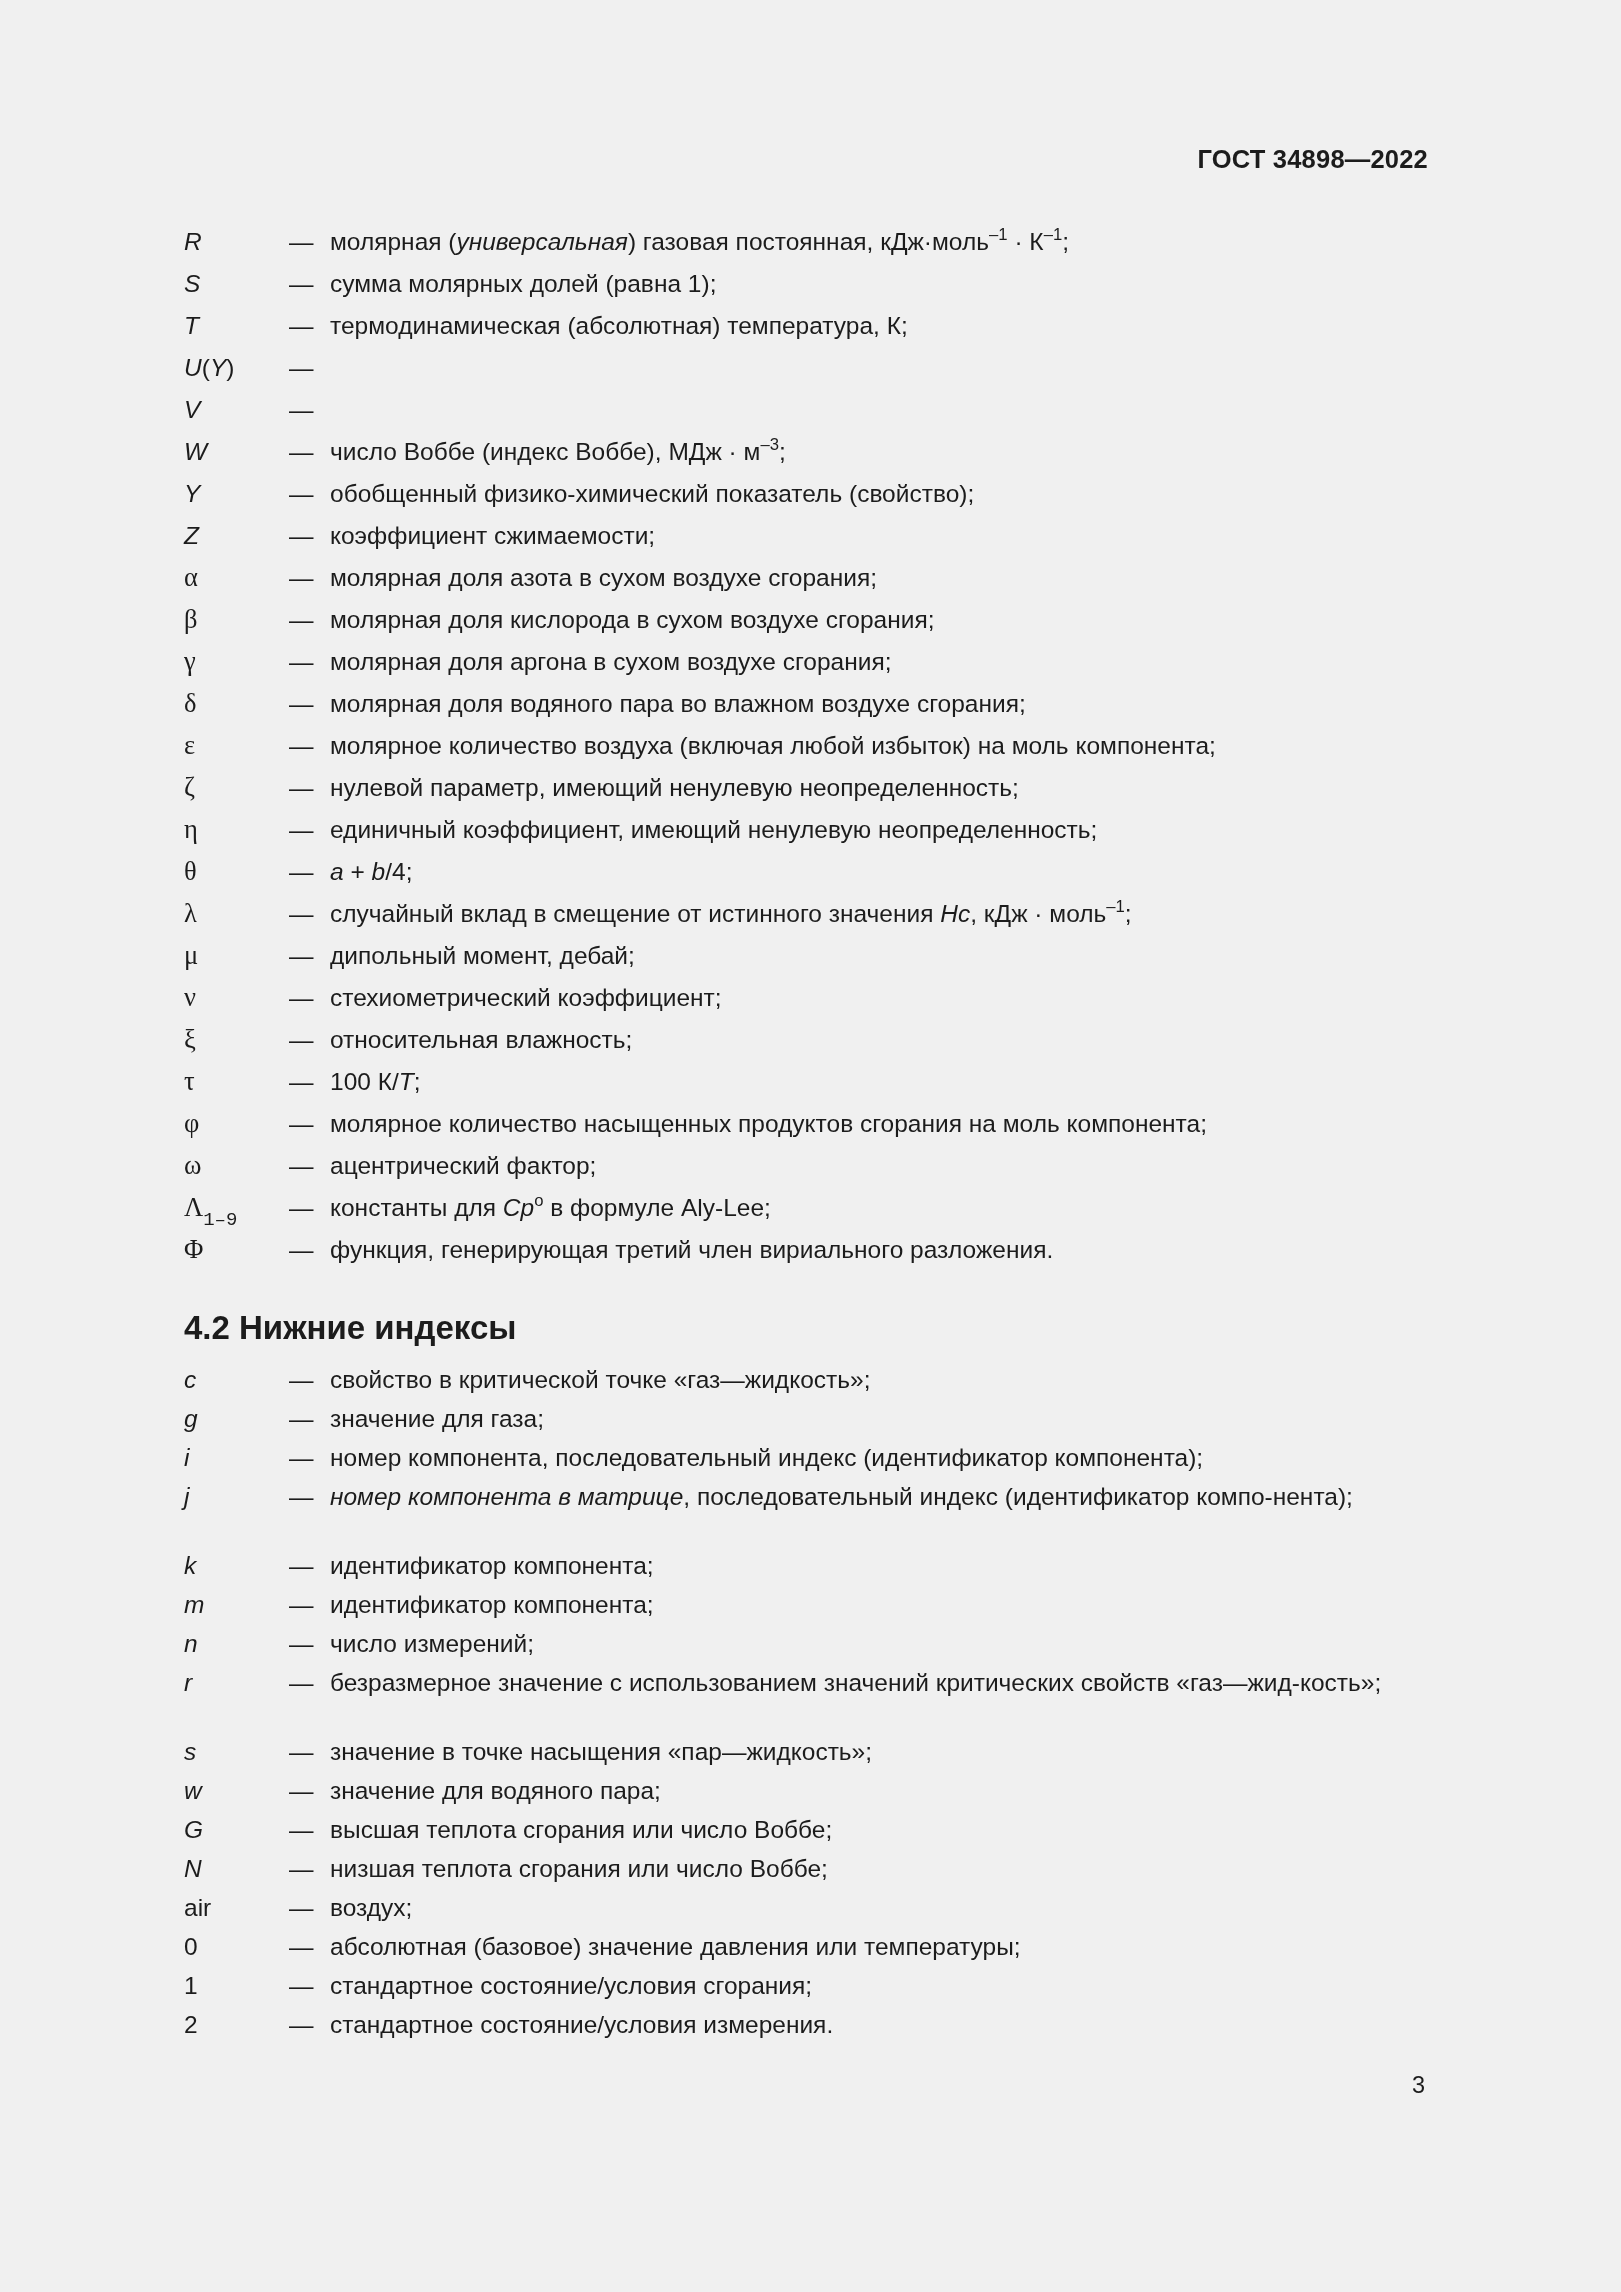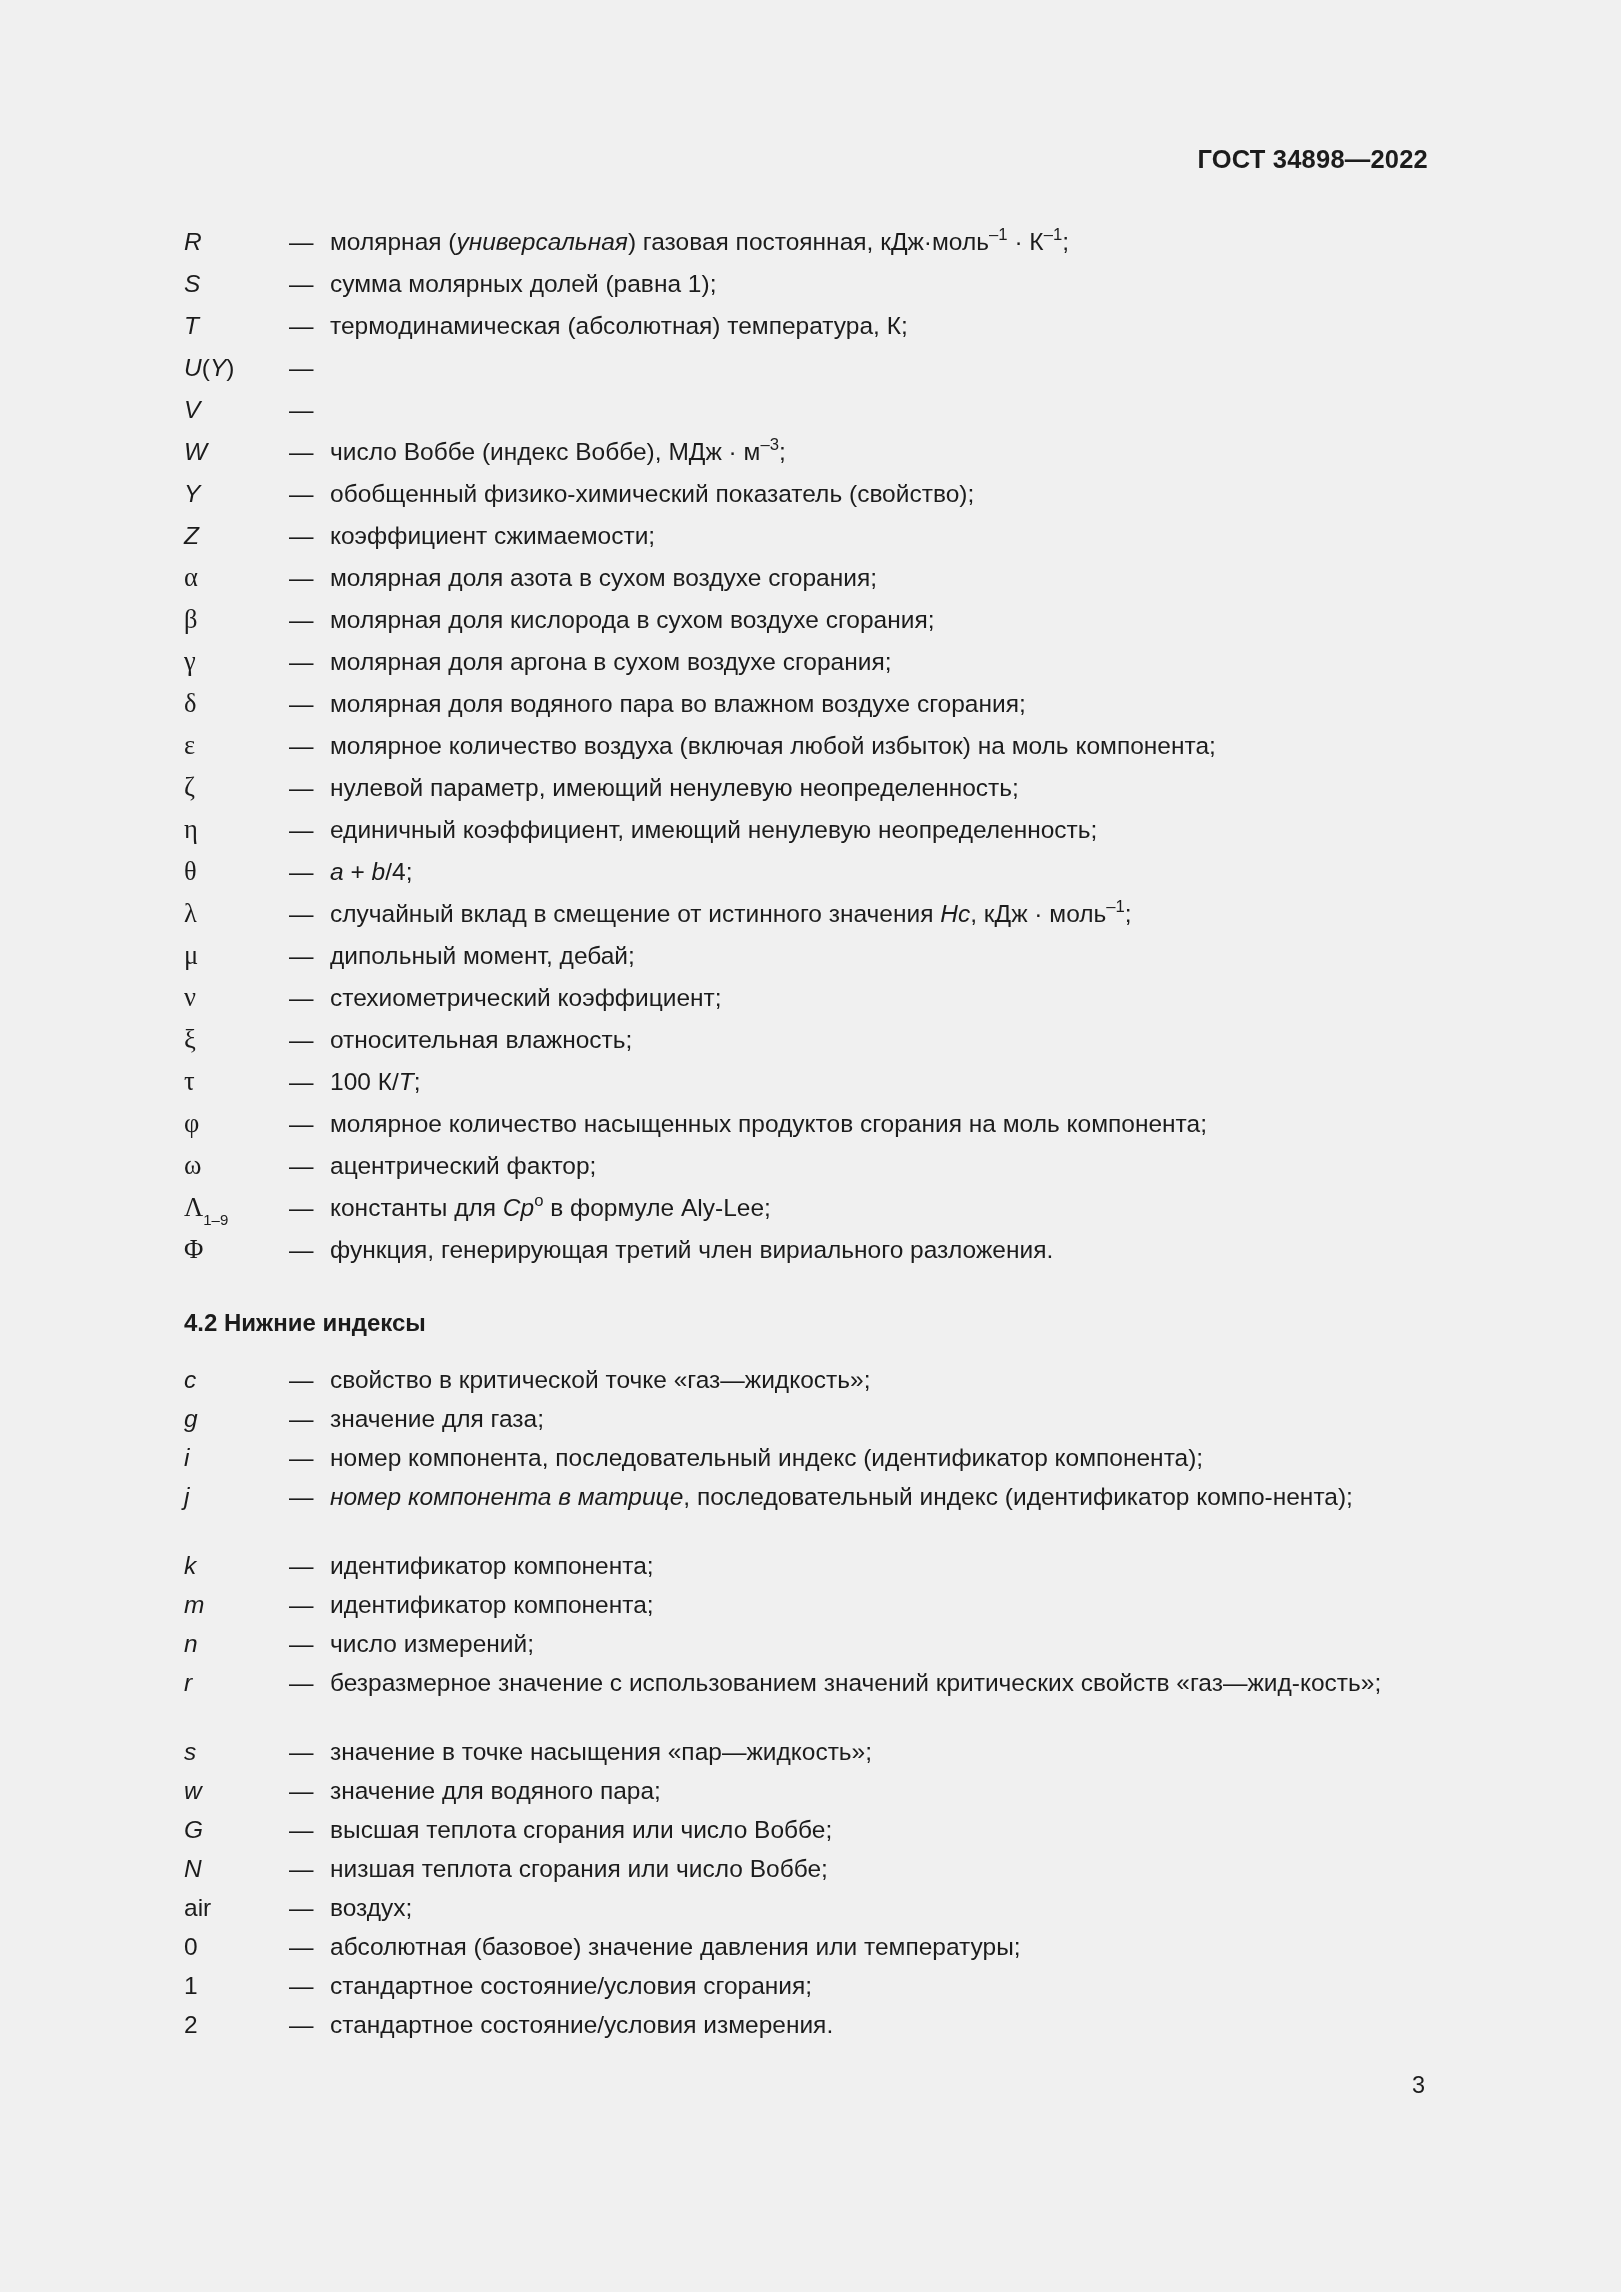--- a/index.html
+++ b/index.html
@@ -44,22 +44,22 @@
       width: 105px;
       flex: 0 0 105px;
       white-space: nowrap;
     }
     .sym.it { font-style: italic; }
     .sym.greek {
       font-family: "Liberation Serif", serif;
       font-size: 26.5px;
     }
     .sym sub {
-      font-family: Liberation Sans, sans-serif;
-      font-size: 15px;
+      font-family: Liberation Mono, monospace;
+      font-size: 19px;
       font-style: normal;
       vertical-align: -8.8px;
       line-height: 0;
     }
     .dash {
       width: 41px;
       flex: 0 0 41px;
     }
     .def {
       flex: 1 1 auto;
@@ -68,21 +68,21 @@
     .def i { font-style: italic; }
     .def sup {
       font-size: 16.7px;
       vertical-align: 9.8px;
       line-height: 0;
     }
     .section-heading {
       position: absolute;
       left: 184px;
       top: 1309px;
-      font-size: 24px;
+      font-size: 33px;
       font-weight: bold;
     }
     .page-number {
       position: absolute;
       left: 1412px;
       top: 2072px;
       font-size: 23.5px;
     }
   </style>
 </head>

